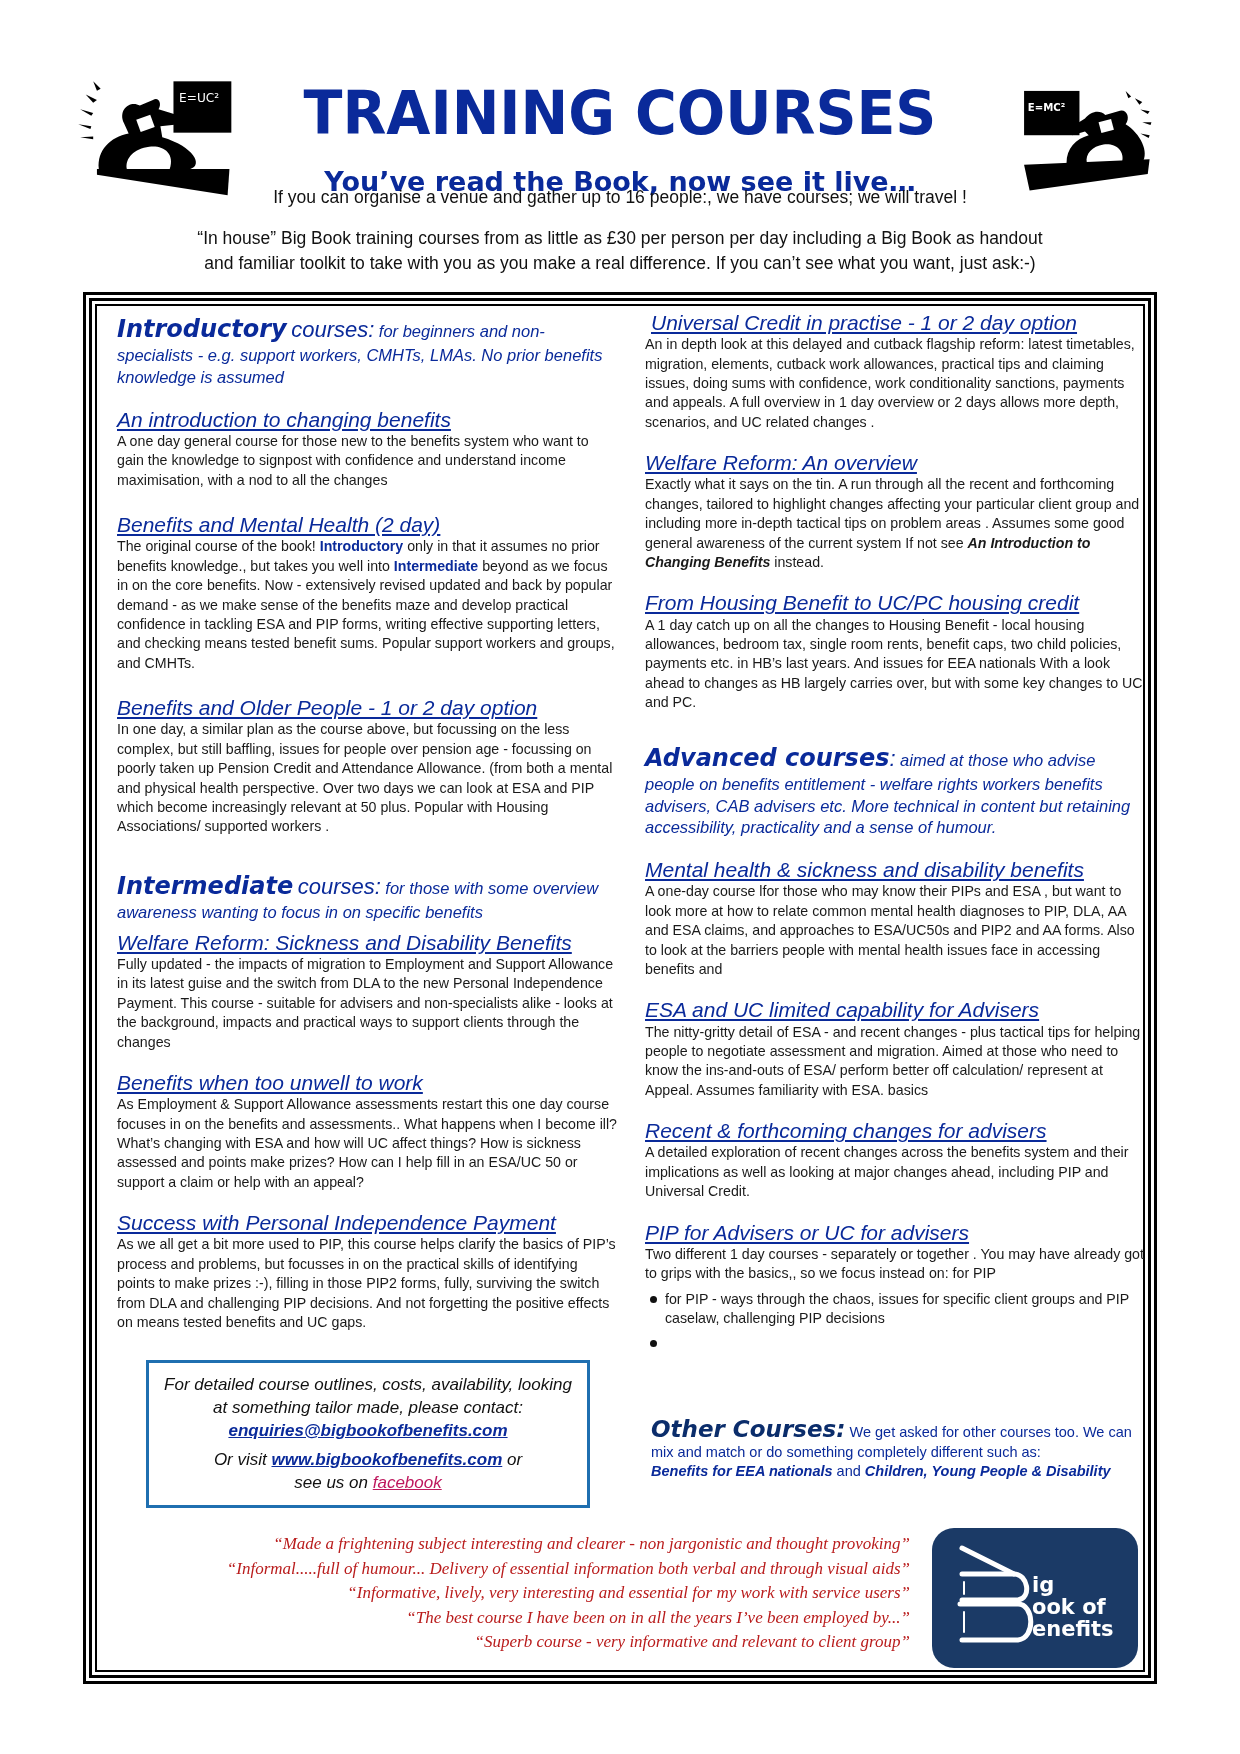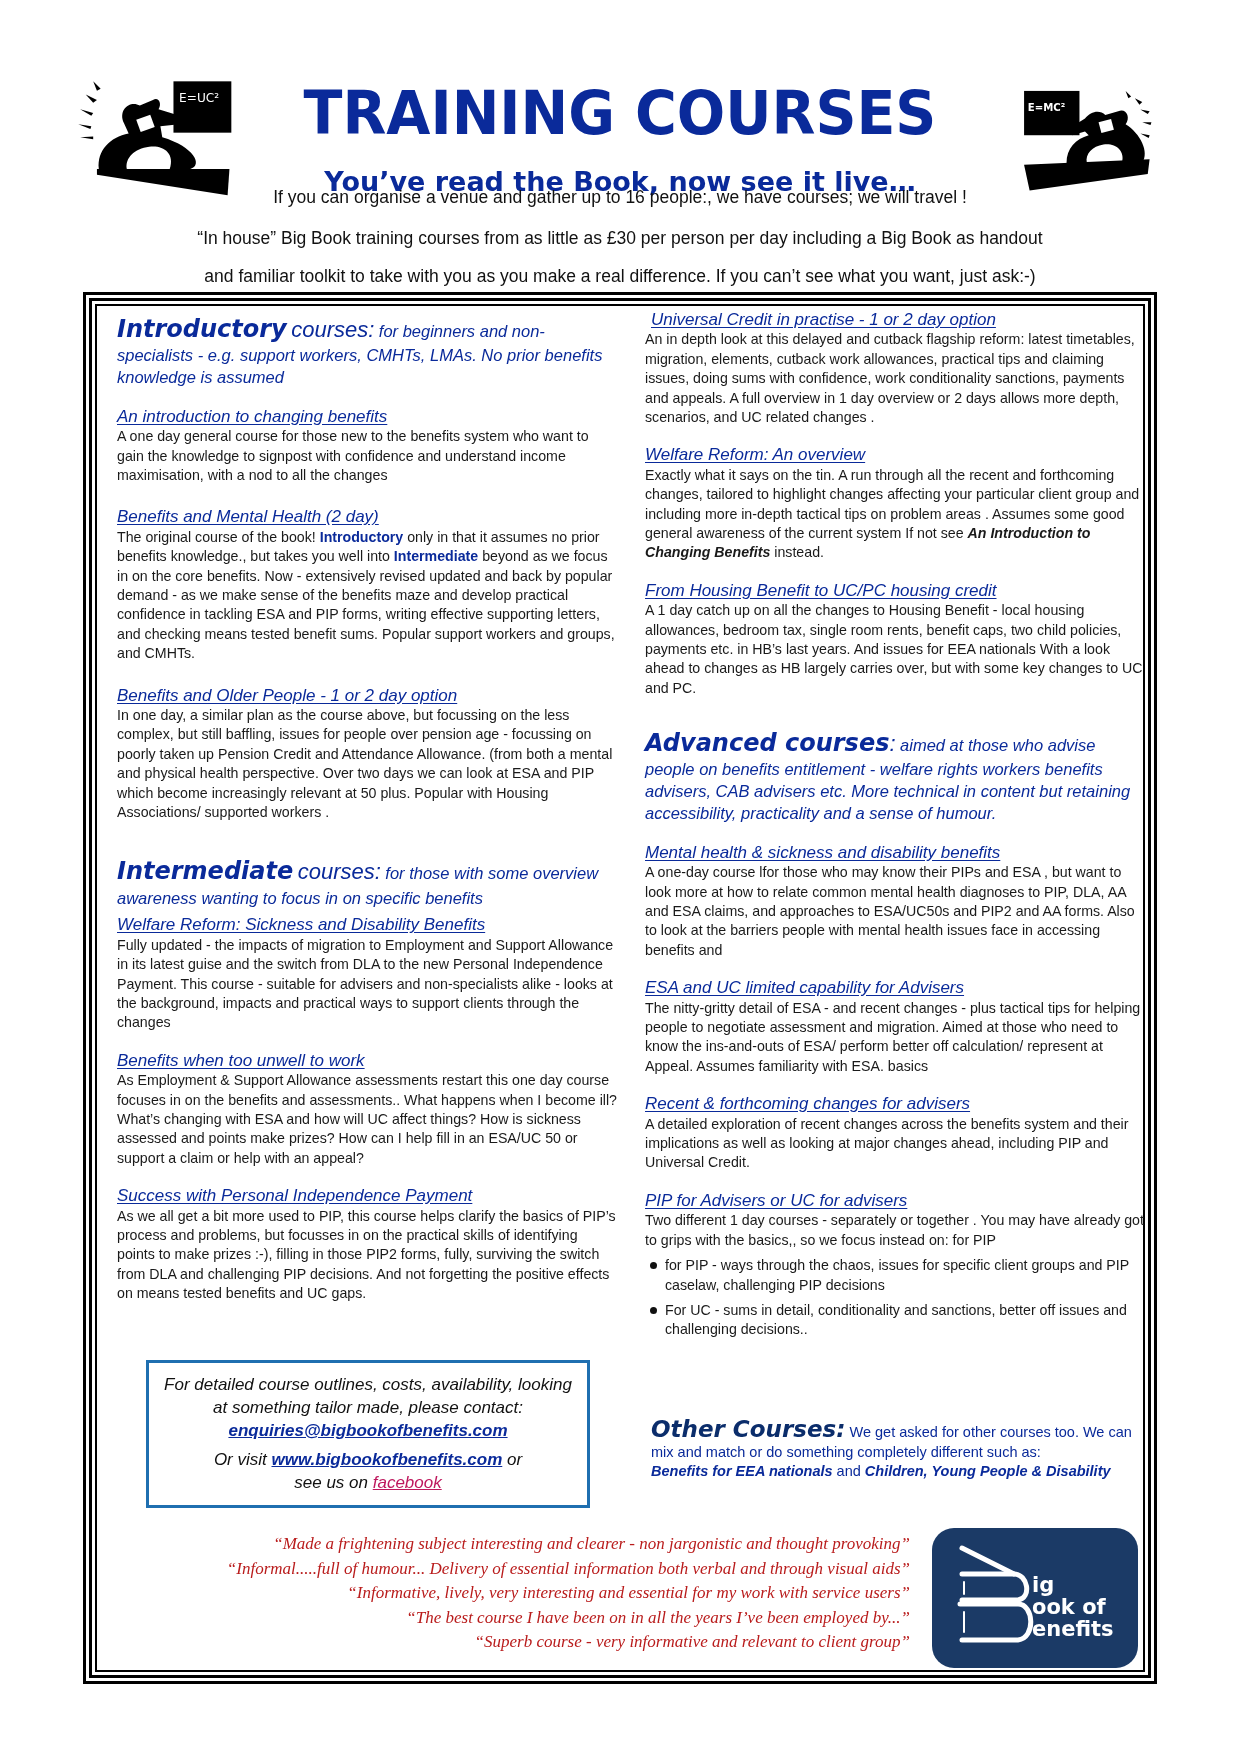--- a/index.html
+++ b/index.html
@@ -8,38 +8,38 @@
 
   .clipart { position: absolute; }
   .clip-left { left: 72px; top: 72px; width: 160px; height: 140px; }
   .clip-right { left: 1010px; top: 78px; width: 150px; height: 120px; }
 
   .title { position: absolute; left: 0; width: 1240px; top: 78px; text-align: center;
     font-family: "DejaVu Sans", sans-serif; font-weight: bold; font-size: 60px; color: #0a2a9a; letter-spacing: 0px; transform: scaleX(0.95); }
   .subtitle { position: absolute; left: 0; width: 1240px; top: 166px; text-align: center;
     font-weight: bold; font-size: 27px; color: #0a2a9a; }
   .intro-line { position: absolute; left: 0; width: 1240px; text-align: center; font-size: 17.5px; color: #111; font-family: "Liberation Sans", sans-serif; }
-  .il1 { top: 187px; } .il2 { top: 228px; } .il3 { top: 266px; }
+  .il1 { top: 187px; } .il2 { top: 228px; } .il3 { top: 253px; }
 
   .frame { position: absolute; left: 83px; top: 292px; width: 1074px; height: 1392px;
     border: 3px solid #000; }
   .frame::before { content: ""; position: absolute; left: 3px; top: 3px; right: 3px; bottom: 3px; border: 3px solid #000; }
   .frame::after { content: ""; position: absolute; left: 9px; top: 9px; right: 9px; bottom: 9px; border: 2px solid #000; }
 
   .col { position: absolute; font-family: "Liberation Sans", sans-serif; }
   .col-left { left: 117px; top: 314px; width: 500px; }
   .col-right { left: 645px; top: 310px; width: 500px; }
 
   .cat-head { color: #0a2a9a; line-height: 1.3; }
   .cat-main { font-family: "DejaVu Sans", sans-serif; font-weight: bold; font-style: italic; font-size: 24px; }
   .cat-word { font-style: italic; font-size: 22px; }
   .cat-desc { font-style: italic; font-size: 16.5px; }
 
   .course { margin-top: 14px; }
-  .course-title { display: inline-block; color: #0a2a9a; font-style: italic; font-size: 17px; text-decoration: underline; text-underline-offset: 2px; line-height: 1.2; cursor: pointer; text-align: right; }
+  .course-title { display: inline-block; color: #0a2a9a; font-style: italic; font-size: 21px; text-decoration: underline; text-underline-offset: 2px; line-height: 1.2; cursor: pointer; text-align: right; }
   .course-desc { font-size: 14.2px; line-height: 19.4px; color: #1a1a1a; }
   .hl { color: #0a2a9a; font-weight: bold; }
   .bi { font-weight: bold; font-style: italic; }
 
   .bullets { list-style: none; margin-top: 6px; }
   .bullets li { position: relative; padding-left: 20px; font-size: 14.2px; line-height: 19.4px; margin-bottom: 6px; }
   .bullets li .dot { position: absolute; left: 5px; top: 6px; width: 7px; height: 7px; border-radius: 50%; background: #111; }
 
   .contact-box { position: absolute; left: 146px; top: 1360px; width: 444px; height: 148px; border: 3px solid #1f6fb0; text-align: center; padding-top: 10px; font-family: "Liberation Sans", sans-serif; }
   .contact-box .line { font-style: italic; font-size: 17px; line-height: 23px; color: #111; }
@@ -183,21 +183,21 @@
   <div class="course" style="margin-top:18px">
     <a class="course-title">Recent &amp; forthcoming changes for advisers</a>
     <div class="course-desc">A detailed exploration of recent changes across the benefits system and their implications as well as looking at major changes ahead, including PIP and Universal Credit.</div>
   </div>
 
   <div class="course" style="margin-top:18px">
     <a class="course-title">PIP for Advisers or UC for advisers</a>
     <div class="course-desc">Two different 1 day courses - separately or together . You may have already got to grips with the basics,,  so we focus instead on: for PIP</div>
     <ul class="bullets">
       <li><span class="dot"></span><span>for PIP - ways through the chaos, issues for specific client groups and PIP caselaw, challenging PIP decisions</span></li>
-      <li><span class="dot"></span><span> For UC - sums in detail, conditionality and sanctions, better off issues and challenging decisions..</span></li>
+      <li><span class="dot"></span></li>
     </ul>
   </div>
 </div>
 
 <div class="other">
   <div class="other-text"><span class="other-head">Other Courses:</span><span> We get asked for other courses too.  We can mix and match or do something completely different such as:</span></div>
   <div class="other-text other-links"><span class="bi">Benefits for EEA nationals</span><span>  and </span><span class="bi">Children, Young People &amp; Disability</span></div>
 </div>
 
 <div class="quotes">

